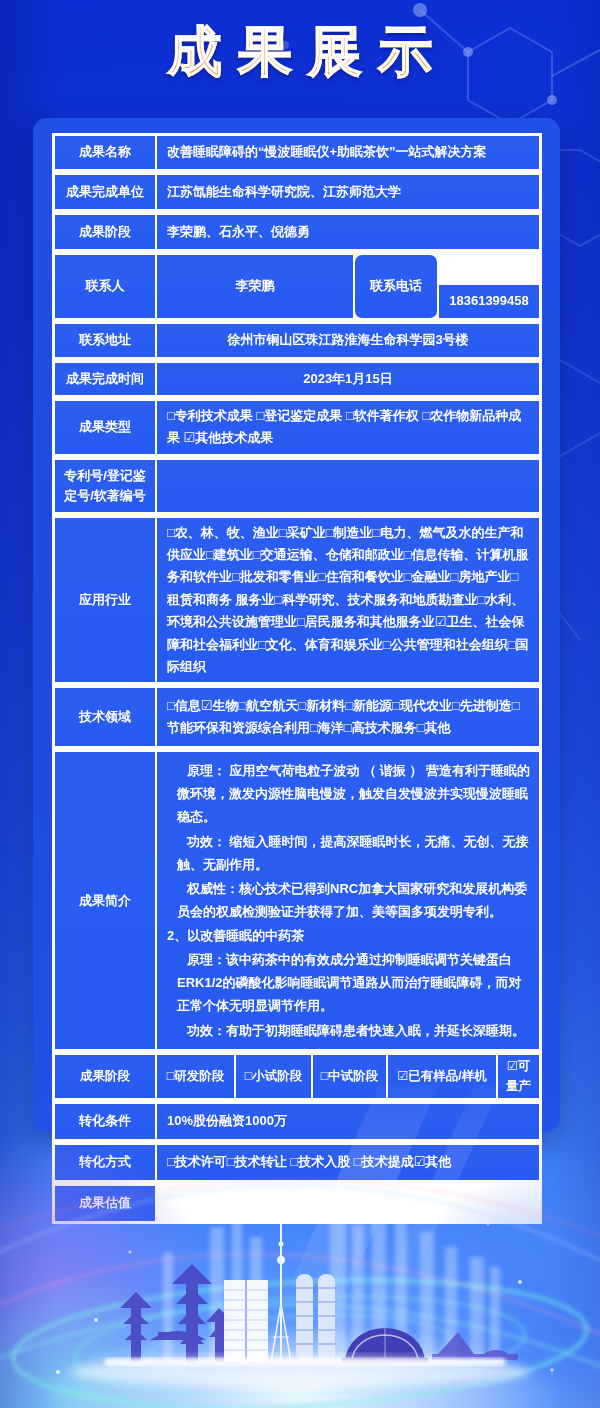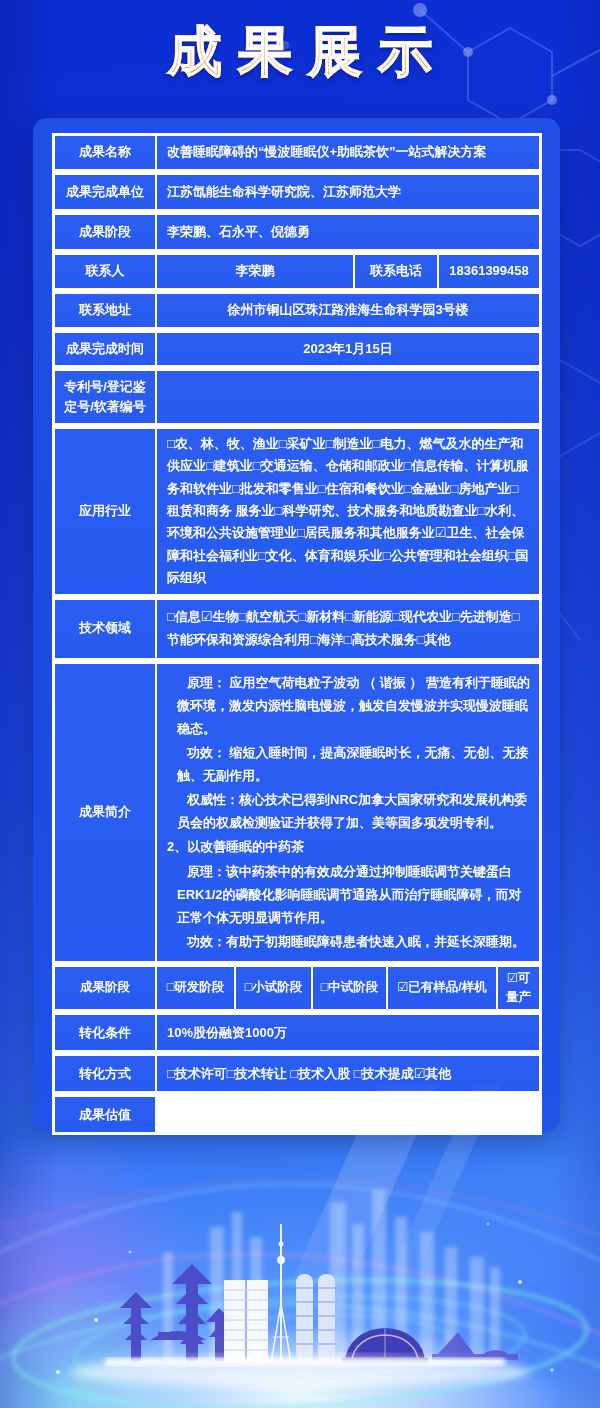--- a/index.html
+++ b/index.html
@@ -29,22 +29,22 @@
   .cell{background:linear-gradient(180deg,#2b5ef0 0%,#275af0 100%);color:#ffffff;
     display:flex;align-items:center;font-size:13px;font-weight:bold;line-height:1.55;}
   .lab{flex:0 0 100px;justify-content:center;text-align:center;padding:2px 4px;box-sizing:border-box;}
   .val{flex:1 1 auto;padding:4px 10px;box-sizing:border-box;}
   .center{justify-content:center;text-align:center;}
   .multiline{line-height:1.72;}
   .r-name .cell{min-height:33px;}
   .r-unit .cell{min-height:34px;}
   .r-people .cell{min-height:34px;}
   .r-contact .cell{min-height:33px;}
-  .r-contact .sublab{flex:0 0 82px;justify-content:center;padding:2px;box-sizing:border-box;}
-  .r-contact .phone{flex:0 0 100px;justify-content:center;padding:2px;box-sizing:border-box;}
+  .r-contact .sublab{flex:0 0 82px;justify-content:center;padding:2px;box-sizing:border-box;border-radius:7px;}
+  .r-contact .phone{flex:0 0 100px;justify-content:center;padding:2px;box-sizing:border-box;margin-top:30px;}
   .r-addr .cell{min-height:33px;}
   .r-date .cell{min-height:32px;}
   .r-type .cell{min-height:48px;}
   .r-patent .cell{min-height:52px;}
   .r-industry .cell{min-height:154px;}
   .r-field .cell{min-height:58px;}
   .r-intro .cell{min-height:297px;}
   .r-intro .val{display:block;padding:6px 8px;}
   .r-intro p{margin:1px 0;line-height:1.78;}
   .r-intro p.item{padding-left:2px;}
@@ -120,20 +120,24 @@
       <div class="row r-addr">
         <div class="cell lab">联系地址</div>
         <div class="cell val center">徐州市铜山区珠江路淮海生命科学园3号楼</div>
       </div>
 
       <div class="row r-date">
         <div class="cell lab">成果完成时间</div>
         <div class="cell val center">2023年1月15日</div>
       </div>
 
+      <div class="row r-type">
+        <div class="cell lab">成果类型</div>
+        <div class="cell val multiline">□专利技术成果  □登记鉴定成果  □软件著作权  □农作物新品种成果 ☑其他技术成果</div>
+      </div>
 
       <div class="row r-patent">
         <div class="cell lab">专利号/登记鉴定号/软著编号</div>
         <div class="cell val"></div>
       </div>
 
       <div class="row r-industry">
         <div class="cell lab">应用行业</div>
         <div class="cell val multiline">□农、林、牧、渔业□采矿业□制造业□电力、燃气及水的生产和供应业□建筑业□交通运输、仓储和邮政业□信息传输、计算机服务和软件业□批发和零售业□住宿和餐饮业□金融业□房地产业□租赁和商务 服务业□科学研究、技术服务和地质勘查业□水利、环境和公共设施管理业□居民服务和其他服务业☑卫生、社会保障和社会福利业□文化、体育和娱乐业□公共管理和社会组织□国际组织</div>
       </div>

